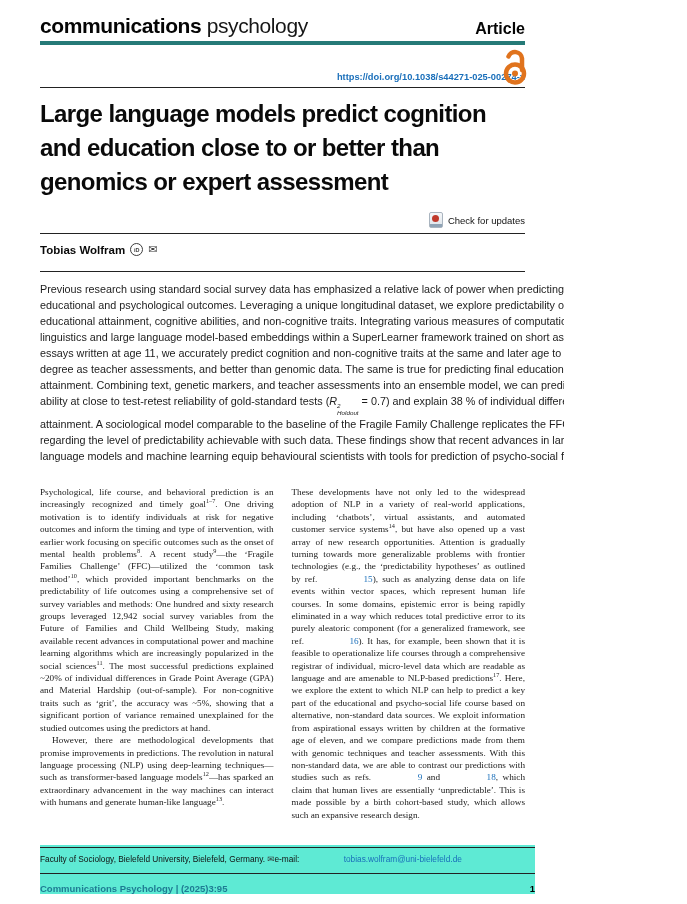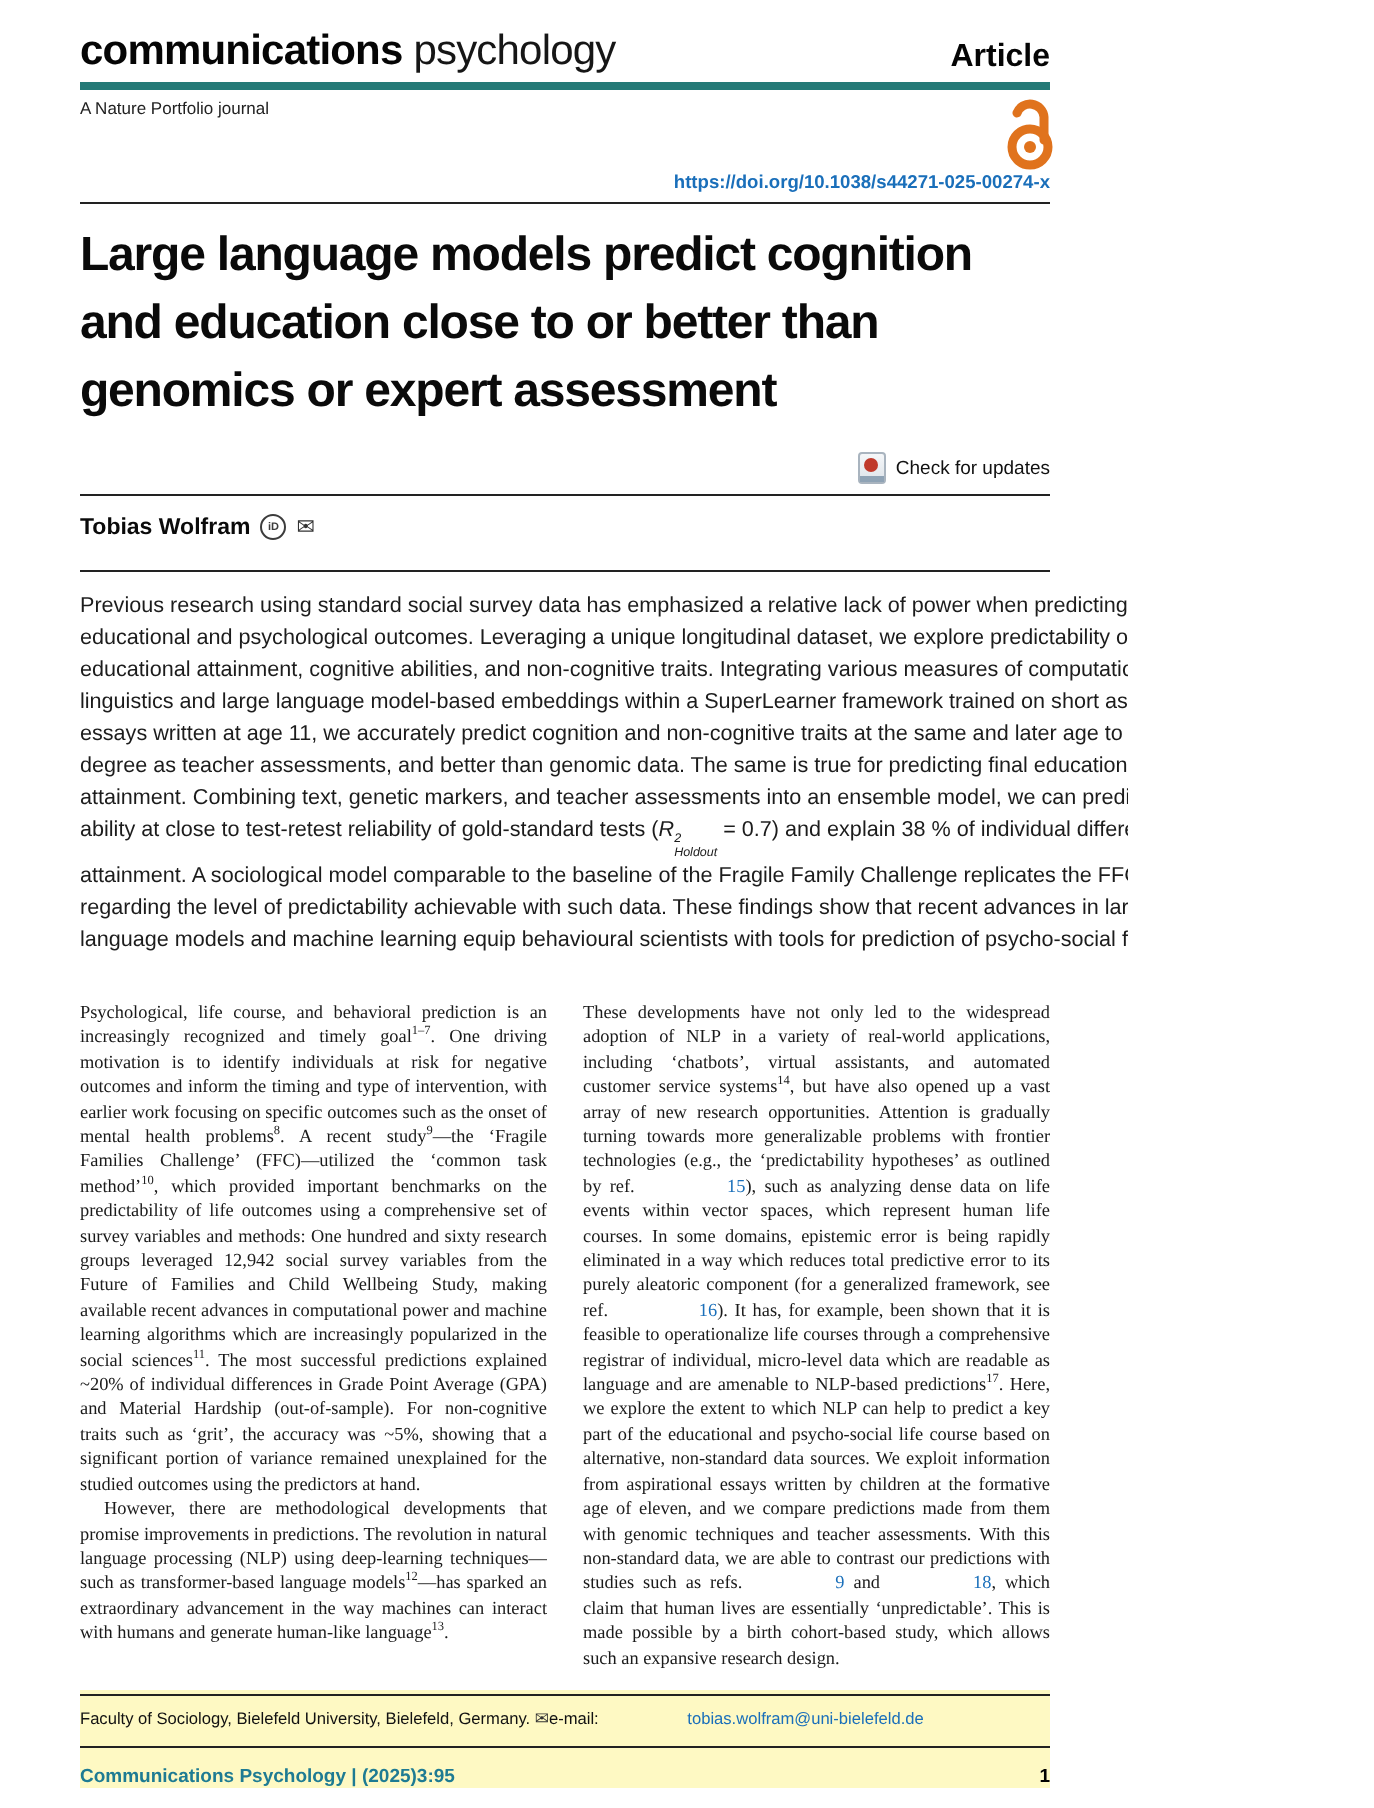--- a/index.html
+++ b/index.html
@@ -43,42 +43,41 @@
   .supsub{display:inline-flex;flex-direction:column;vertical-align:-0.55em;
           font-size:0.58em;line-height:1;font-style:italic;text-align:left;}
   
   .columns{display:flex;gap:18px;margin-top:22px;font-family:"Liberation Serif",serif;
            font-size:9.2px;line-height:12.4px;text-align:justify;color:#1a1a1a;}
   .col{flex:1;min-width:0;}
   .col p{margin:0;}
   .col p.indent{text-indent:12px;}
   sup{font-size:0.68em;line-height:0;}
   
-  .footer{position:absolute;left:40px;right:39px;bottom:10px;background:#fef9c3;padding-top:2px;}
+  .footer{position:absolute;left:40px;right:29px;bottom:10px;background:#5eead4;padding-top:2px;}
   .affiliation{font-size:8.3px;color:#111;padding:6px 0 9px;}
   .affiliation .envelope{font-size:8.5px;}
   .journal-row{display:flex;justify-content:space-between;align-items:flex-end;
                padding-top:9px;font-size:9.5px;font-weight:700;}
   .journal-cite{color:#1e7b93;}
   .page-num{color:#000;}
 </style>
 </head>
 <body>
 
 <div class="page">
 
   <div class="header-row">
     <div class="wordmark">
       <span class="bold">communications</span>
       <span class="light">psychology</span>
     </div>
     <div class="article-label">Article</div>
   </div>
   <div class="teal-rule"></div>
-  <div class="tagline">A Nature Portfolio journal</div>
 
   <div class="oa-icon">
     <svg viewBox="0 0 60 78" width="30" height="40" aria-hidden="true">
       <path d="M44 45 V22 a14 14 0 0 0 -27 -4" fill="none" stroke="#e0731d" stroke-width="9" stroke-linecap="round"></path>
       <circle cx="30" cy="52" r="18" fill="none" stroke="#e0731d" stroke-width="9"></circle>
       <circle cx="30" cy="52" r="6" fill="#e0731d"></circle>
     </svg>
   </div>
 
   <div class="doi-row">

